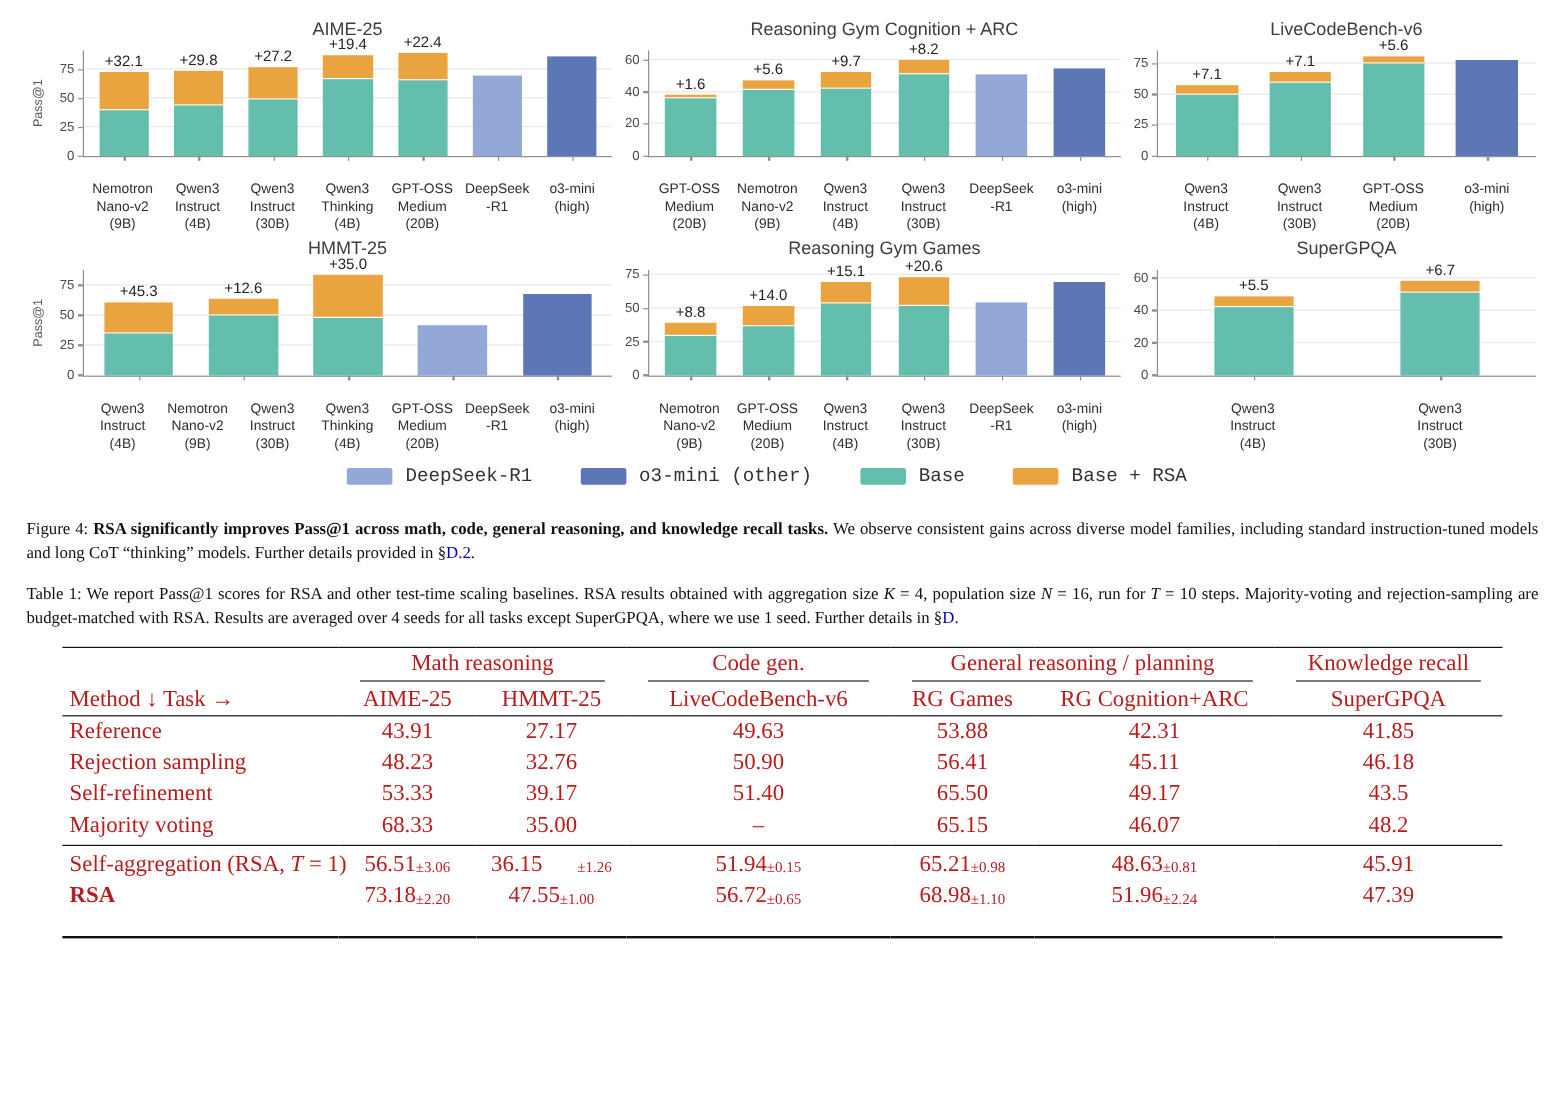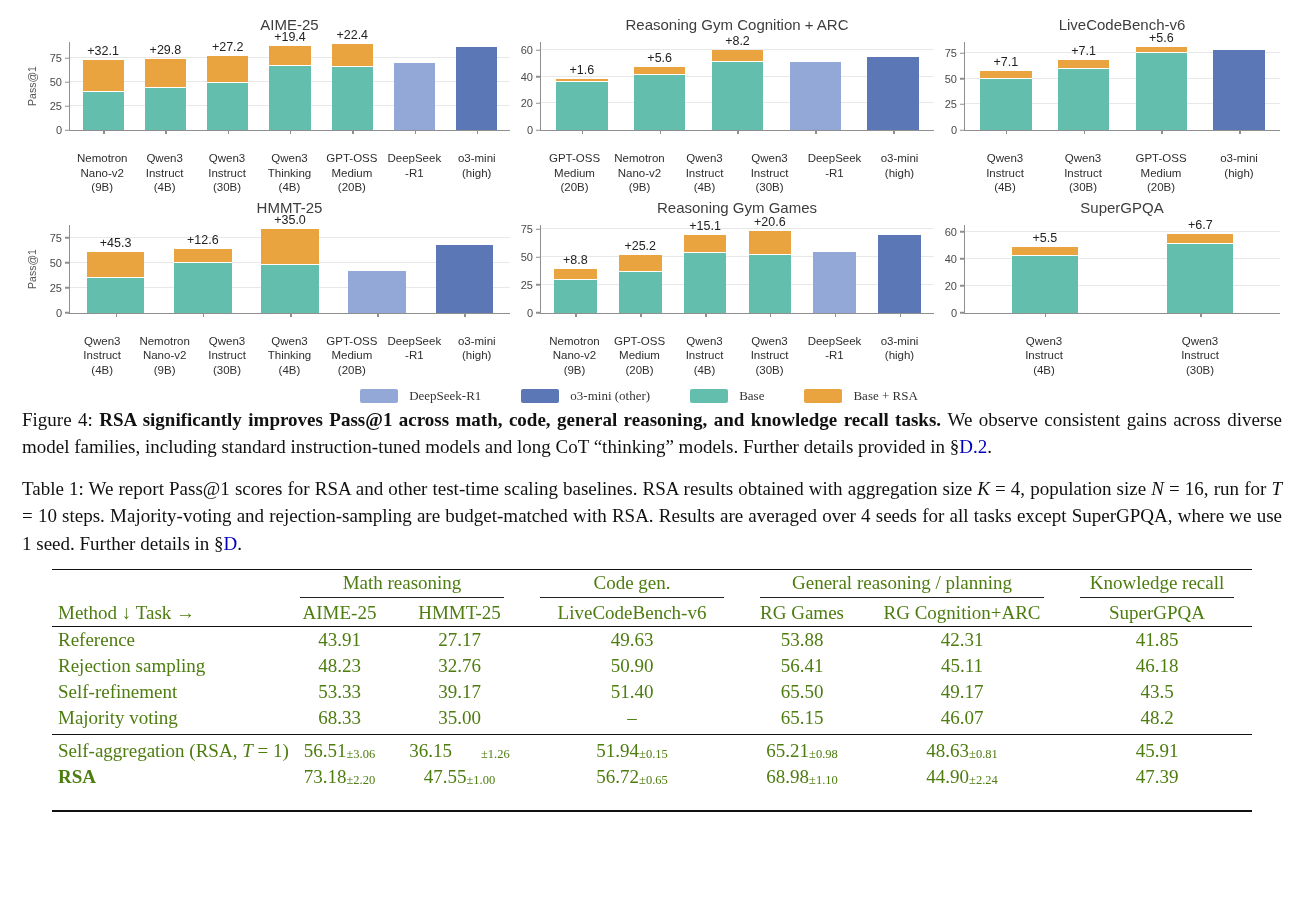--- a/index.html
+++ b/index.html
@@ -26,35 +26,35 @@
   .bar{position:relative;width:66%;max-width:66px;display:flex;flex-direction:column;justify-content:flex-end;}
   .seg-rsa{border-bottom:1.5px solid #fff;}
   .gain{position:absolute;bottom:100%;left:50%;transform:translateX(-50%);margin-bottom:2px;
         font-family:"Liberation Sans",sans-serif;font-size:12.5px;color:#222;white-space:nowrap;}
   .xtickmark{position:absolute;top:100%;left:50%;width:1.5px;height:4px;background:#8f8f8f;}
   .xlabels{display:flex;margin-top:20px;padding:0 2px;}
   .xlabel{flex:1;text-align:center;font-family:"Liberation Sans",sans-serif;font-size:11.5px;
           line-height:1.27;color:#2e2e2e;min-width:0;}
 
   .legend{display:flex;justify-content:center;align-items:center;gap:40px;margin:10px 40px 2px 0;
-          font-family:Liberation Serif, serif;font-size:13px;color:#333;}
+          font-family:Liberation Mono, monospace;font-size:16px;color:#333;}
   .legend-item{display:flex;align-items:center;}
   .swatch{width:38px;height:14px;border-radius:2px;margin-right:11px;display:inline-block;}
 
   
-  .caption{font-size:19px;line-height:1.45;text-align:justify;margin:2px 22px 0 22px;}
+  .caption{font-size:14px;line-height:1.45;text-align:justify;margin:26px 22px 0 22px;}
   .caption .b{font-weight:bold;}
   .caption .i{font-style:italic;}
   .caption .link{color:#0000bb;cursor:pointer;}
   #table-caption{margin-top:14px;}
 
   
   .tbl-wrap{margin:12px 0 0 52px;}
   table.tbl{border-collapse:collapse;table-layout:fixed;width:1200px;border-top:1.8px solid #111;
-            font-size:19px;color:#4d7c0f;}
+            font-size:19px;color:#b91c1c;}
   table.tbl th,table.tbl td{padding:2px 6px;font-weight:normal;}
   .group-row th{padding-top:5px;}
   .cmid{border-bottom:1.1px solid #222;text-align:center;padding:0 4px 3px 4px;margin:0 12px;white-space:nowrap;}
   .cols-row th{border-bottom:1.4px solid #111;font-weight:bold;text-align:center;padding:4px 4px 6px 4px;white-space:nowrap;}
   .cols-row th.corner{text-align:left;padding-left:6px;}
   tbody td{text-align:center;padding:2.5px 4px;}
   tbody td.method{text-align:left;padding-left:6px;white-space:nowrap;}
   tr.rule-after td{border-bottom:1.2px solid #111;padding-bottom:5px;}
   tr.rule-after + tr td{padding-top:5px;}
   tr.last td{border-bottom:2.2px solid #111;padding-bottom:22px;}
@@ -211,20 +211,28 @@
                   <div class="xtickmark"></div>
                   <div class="bar">
                     <div class="gain">+5.6</div>
                     <div class="seg-rsa" style="height: 7.46667px; background: rgb(233, 164, 63);"></div>
                     <div style="height: 54.6667px; background: rgb(99, 190, 173);"></div>
                   </div>
                 </div>
                 <div class="slot">
                   <div class="xtickmark"></div>
                   <div class="bar">
+                    <div class="gain">+9.7</div>
+                    <div class="seg-rsa" style="height: 12.9333px; background: rgb(233, 164, 63);"></div>
+                    <div style="height: 56.4px; background: rgb(99, 190, 173);"></div>
+                  </div>
+                </div>
+                <div class="slot">
+                  <div class="xtickmark"></div>
+                  <div class="bar">
                     <div class="gain">+8.2</div>
                     <div class="seg-rsa" style="height: 10.9333px; background: rgb(233, 164, 63);"></div>
                     <div style="height: 68px; background: rgb(99, 190, 173);"></div>
                   </div>
                 </div>
                 <div class="slot">
                   <div class="xtickmark"></div>
                   <div class="bar">
                     <div style="height: 68px; background: rgb(147, 168, 215);"></div>
                   </div>
@@ -466,21 +474,21 @@
                   <div class="xtickmark"></div>
                   <div class="bar">
                     <div class="gain">+8.8</div>
                     <div class="seg-rsa" style="height: 9.80253px; background: rgb(233, 164, 63);"></div>
                     <div style="height: 32.8608px; background: rgb(99, 190, 173);"></div>
                   </div>
                 </div>
                 <div class="slot">
                   <div class="xtickmark"></div>
                   <div class="bar">
-                    <div class="gain">+25.2</div>
+                    <div class="gain">+14.0</div>
                     <div class="seg-rsa" style="height: 15.5949px; background: rgb(233, 164, 63);"></div>
                     <div style="height: 41.2152px; background: rgb(99, 190, 173);"></div>
                   </div>
                 </div>
                 <div class="slot">
                   <div class="xtickmark"></div>
                   <div class="bar">
                     <div class="gain">+15.1</div>
                     <div class="seg-rsa" style="height: 16.8203px; background: rgb(233, 164, 63);"></div>
                     <div style="height: 60.0405px; background: rgb(99, 190, 173);"></div>
@@ -699,18 +707,18 @@
           <td><span>65.21</span><span class="pm" style="font-weight: normal;">±0.98</span></td>
           <td><span>48.63</span><span class="pm" style="font-weight: normal;">±0.81</span></td>
           <td><span>45.91</span></td>
         </tr>
         <tr class="last">
           <td class="method"><span class="bold">RSA</span></td>
           <td class="bold"><span>73.18</span><span class="pm" style="font-weight: normal;">±2.20</span></td>
           <td class="bold"><span>47.55</span><span class="pm" style="font-weight: normal;">±1.00</span></td>
           <td class="bold"><span>56.72</span><span class="pm" style="font-weight: normal;">±0.65</span></td>
           <td class="bold"><span>68.98</span><span class="pm" style="font-weight: normal;">±1.10</span></td>
-          <td class="bold"><span>44.90</span><span class="pm" style="font-weight: normal;">±2.24</span></td>
+          <td class="bold"><span>51.96</span><span class="pm" style="font-weight: normal;">±2.24</span></td>
           <td><span>47.39</span></td>
         </tr>
       </tbody>
     </table>
 </div>
 
 </body></html>

